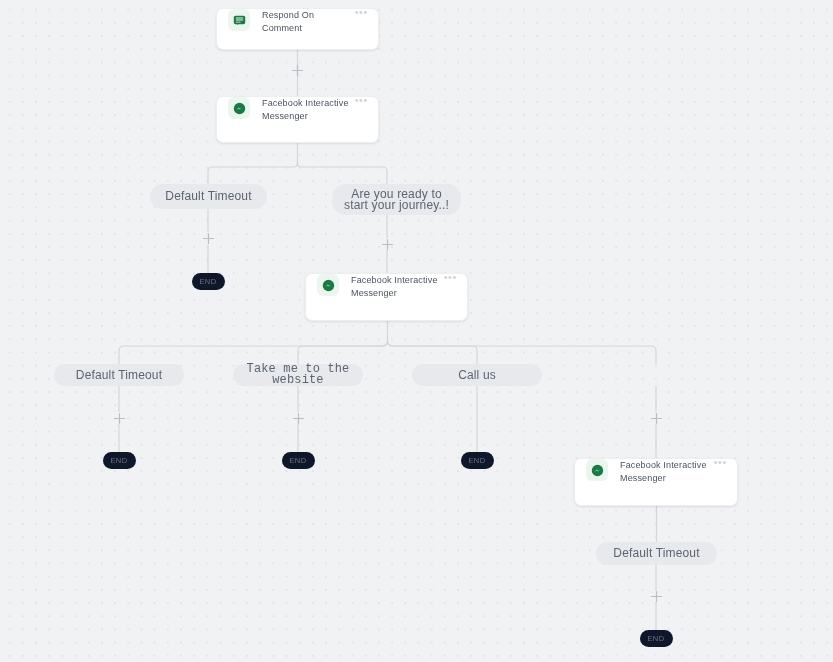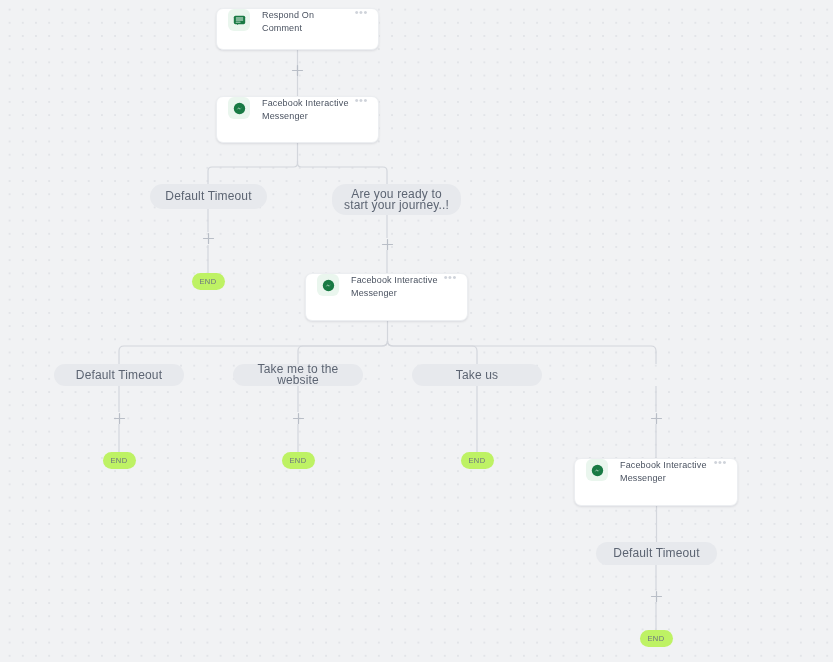--- a/index.html
+++ b/index.html
@@ -60,21 +60,21 @@
     line-height:11px;
     color:#5c6472;
     letter-spacing:.15px;
     box-sizing:border-box;
     padding:0 8px;
   }
 
   
   .endpill{
     position:absolute;
-    background:#bef264;
+    background:#0f172a;
     border-radius:9px;
     width:33px;height:17px;
     display:flex;align-items:center;justify-content:center;
     font-size:7.5px;color:#6b7280;letter-spacing:.4px;
     box-sizing:border-box;
   }
 
   
   .plus{
     position:absolute;
@@ -174,23 +174,23 @@
     <span class="label">Facebook Interactive Messenger</span>
     <span class="dots">•••</span>
   </div>
 
   <div class="pill" style="left:150px;top:184px;width:117px;height:25px;">Default Timeout</div>
 
   <div class="pill" style="left:332px;top:184px;width:129px;height:31px;">Are you ready to start your journey..!</div>
 
   <div class="pill" style="left:54px;top:364px;width:130px;height:22px;">Default Timeout</div>
 
-  <div class="pill" style="left:233px;top:364px;width:130px;height:22px;">Take me to the website</div>
-
-  <div class="pill" style="left:412px;top:364px;width:130px;height:22px;">Take us</div>
+  <div class="pill" style="left:233px;top:364px;width:130px;height:22px;font-family:Liberation Mono, monospace;">Take me to the website</div>
+
+  <div class="pill" style="left:412px;top:364px;width:130px;height:22px;">Call us</div>
 
 
   <div class="pill" style="left:596px;top:542px;width:121px;height:23px;">Default Timeout</div>
 
   <div class="plus" style="left:291px;top:64px;">
     <svg width="13" height="13" viewBox="0 0 14 14">
       <path d="M7 1.6 V12.4 M1.6 7 H12.4" stroke="#b9bec7" stroke-width="1.3" stroke-linecap="round"></path>
     </svg>
   </div>
 

